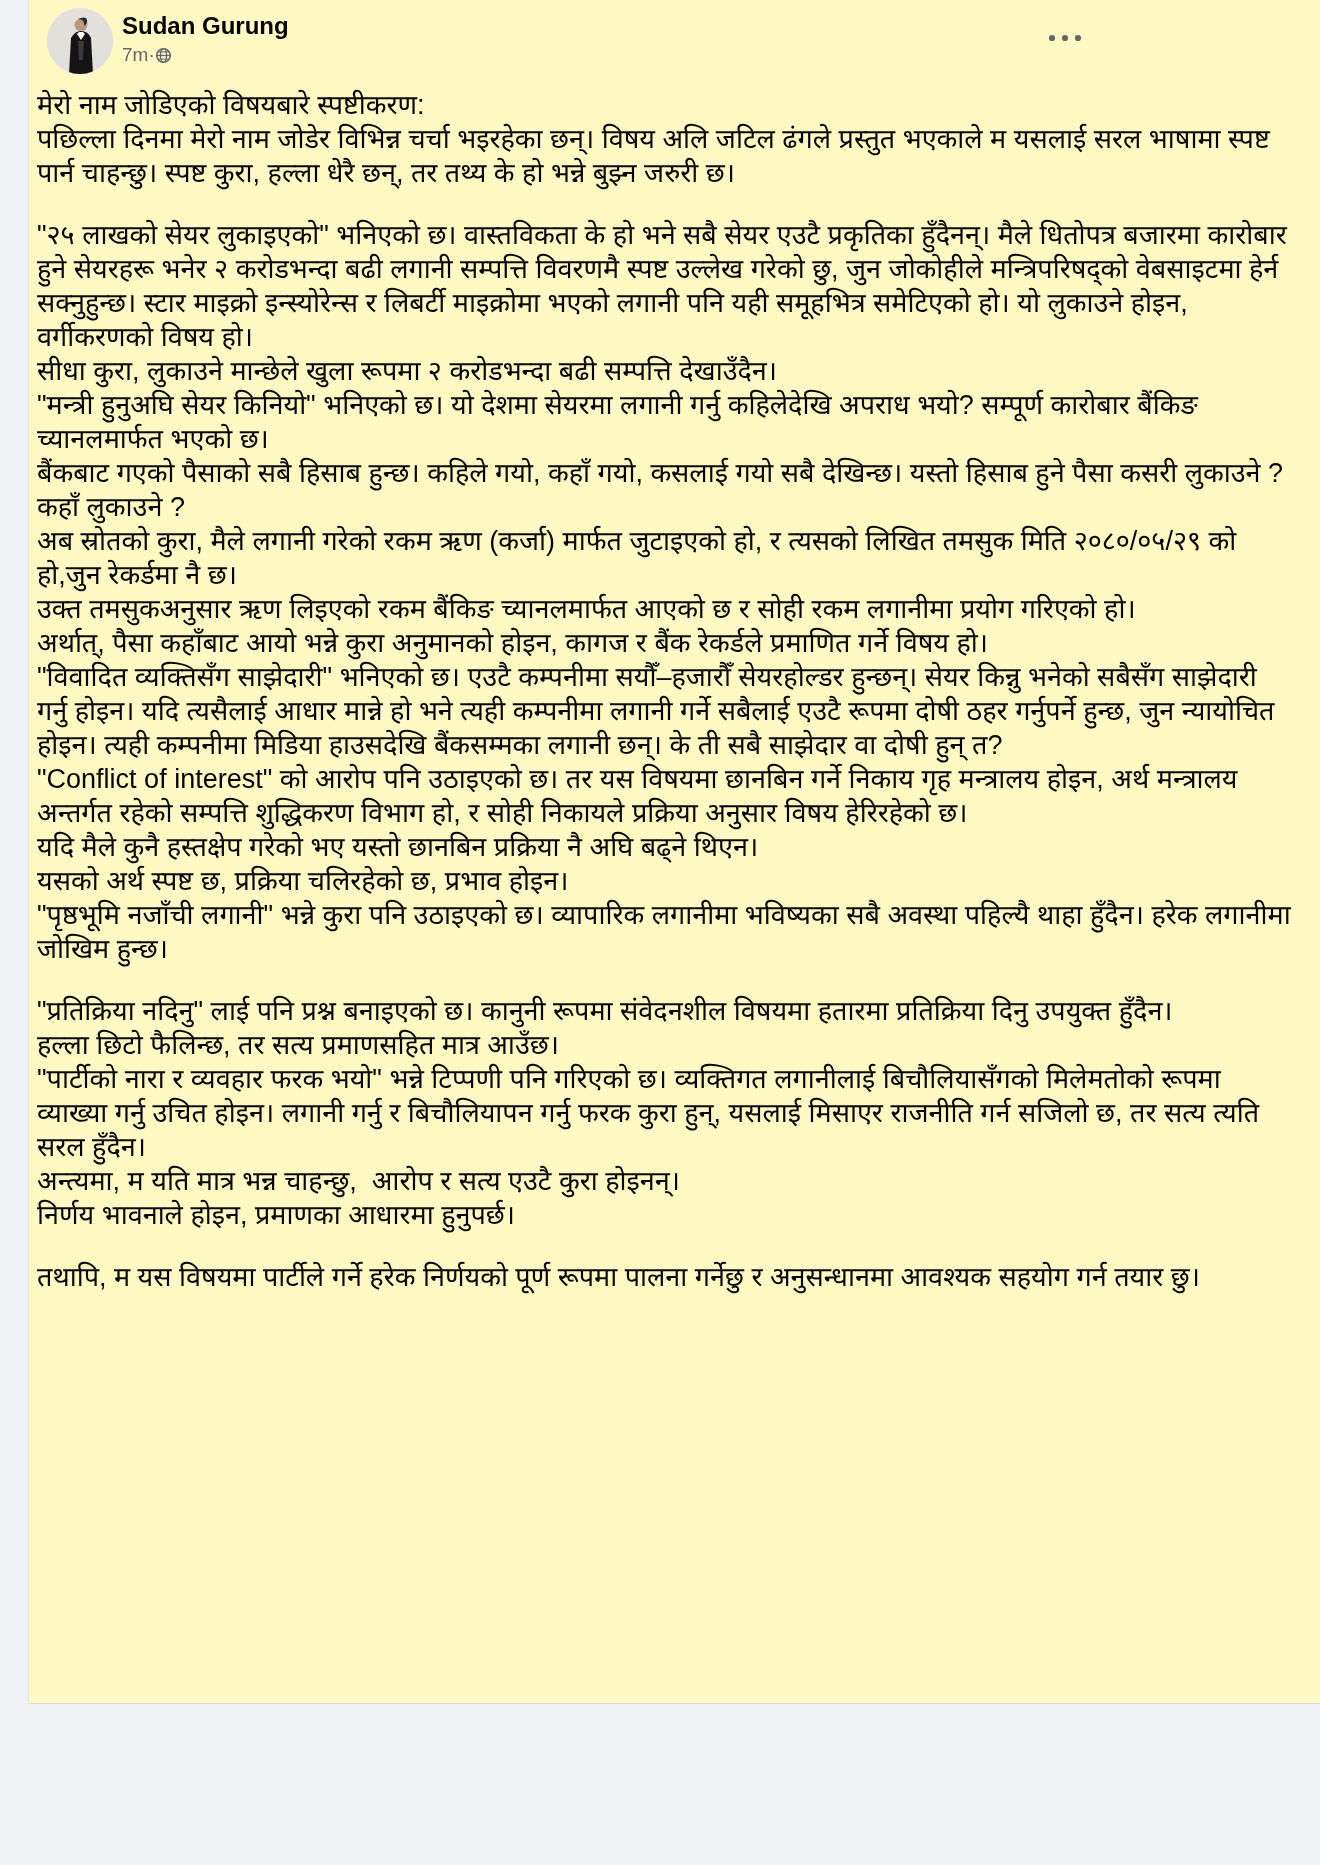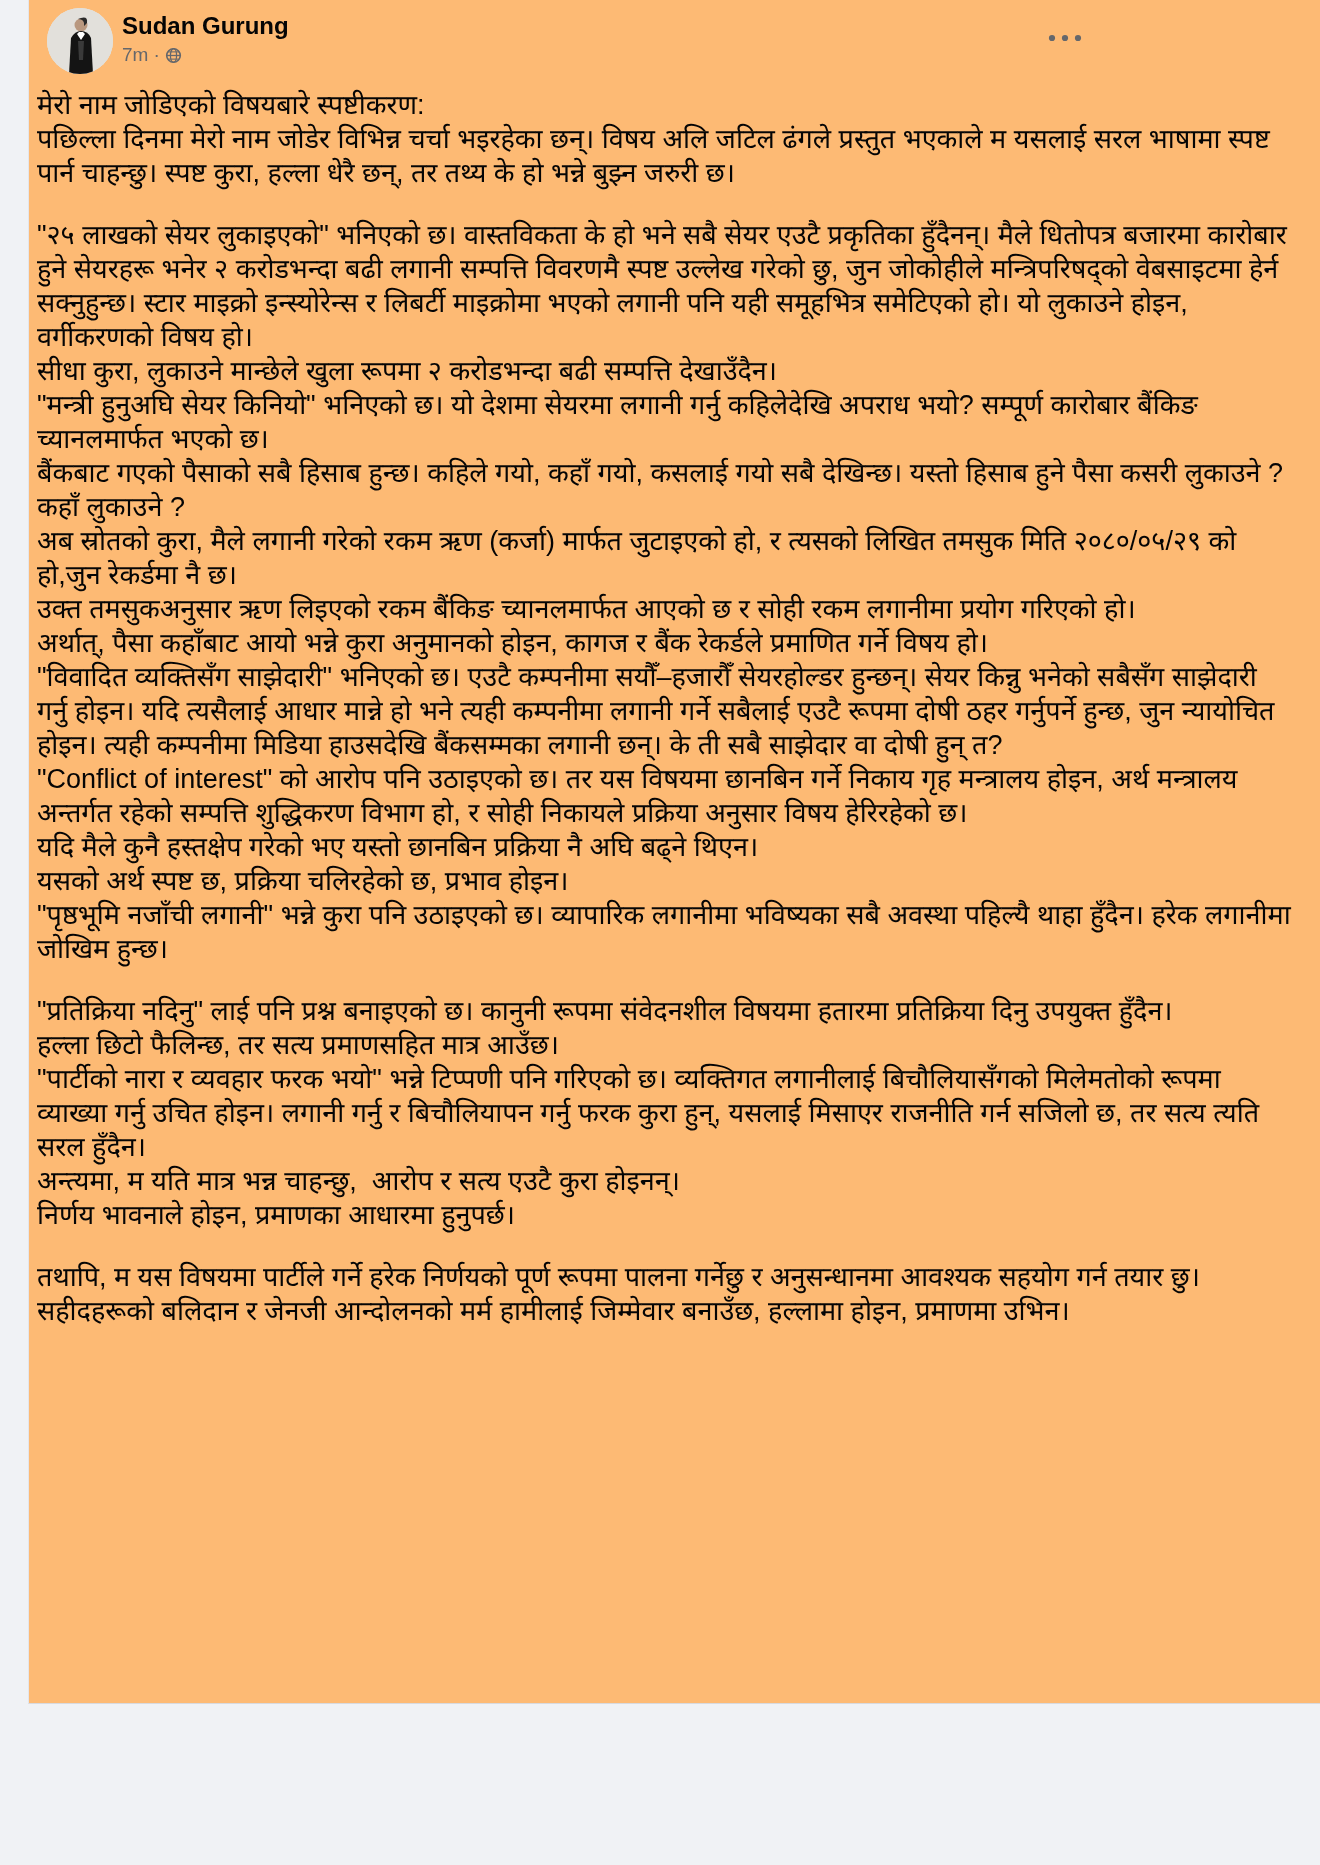--- a/index.html
+++ b/index.html
@@ -6,21 +6,21 @@
   html, body {
     width: 1320px; height: 1865px;
     background: #F0F2F5;
     font-family: "Liberation Sans", "DejaVu Sans", sans-serif;
     overflow: hidden;
   }
   .post-card {
     position: absolute;
     left: 28px; top: 0; right: 0;
     height: 1704px;
-    background: #fdba74;
+    background: #fef9c3;
     border-left: 1px solid #E4E6EB;
     border-bottom: 1px solid #D8DADF;
   }
   .post-header {
     position: relative;
     height: 82px;
   }
   .avatar {
     position: absolute;
     left: 18px; top: 8px;
@@ -37,21 +37,20 @@
   .author-name {
     font-size: 24px;
     font-weight: bold;
     color: #050505;
     line-height: 30px;
     cursor: pointer;
   }
   .meta-row {
     display: flex;
     align-items: center;
-    gap: 5px;
     margin-top: 2px;
     font-size: 19px;
     color: #65676B;
     line-height: 24px;
   }
   .menu-button {
     position: absolute;
     left: 1012px; top: 18px;
     width: 48px; height: 40px;
     display: flex;
@@ -139,20 +138,19 @@
         <div class="para">यसको अर्थ स्पष्ट छ, प्रक्रिया चलिरहेको छ, प्रभाव होइन।</div>
         <div class="para">"पृष्ठभूमि नजाँची लगानी" भन्ने कुरा पनि उठाइएको छ। व्यापारिक लगानीमा भविष्यका सबै अवस्था पहिल्यै थाहा हुँदैन। हरेक लगानीमा जोखिम हुन्छ।</div>
         <div class="para blank"></div>
         <div class="para">"प्रतिक्रिया नदिनु" लाई पनि प्रश्न बनाइएको छ। कानुनी रूपमा संवेदनशील विषयमा हतारमा प्रतिक्रिया दिनु उपयुक्त हुँदैन।</div>
         <div class="para">हल्ला छिटो फैलिन्छ, तर सत्य प्रमाणसहित मात्र आउँछ।</div>
         <div class="para">"पार्टीको नारा र व्यवहार फरक भयो" भन्ने टिप्पणी पनि गरिएको छ। व्यक्तिगत लगानीलाई बिचौलियासँगको मिलेमतोको रूपमा व्याख्या गर्नु उचित होइन। लगानी गर्नु र बिचौलियापन गर्नु फरक कुरा हुन्, यसलाई मिसाएर राजनीति गर्न सजिलो छ, तर सत्य त्यति सरल हुँदैन।</div>
         <div class="para">अन्त्यमा, म यति मात्र भन्न चाहन्छु,  आरोप र सत्य एउटै कुरा होइनन्।</div>
         <div class="para">निर्णय भावनाले होइन, प्रमाणका आधारमा हुनुपर्छ।</div>
         <div class="para blank"></div>
         <div class="para">तथापि, म यस विषयमा पार्टीले गर्ने हरेक निर्णयको पूर्ण रूपमा पालना गर्नेछु र अनुसन्धानमा आवश्यक सहयोग गर्न तयार छु।</div>
-        <div class="para">सहीदहरूको बलिदान र जेनजी आन्दोलनको मर्म हामीलाई जिम्मेवार बनाउँछ, हल्लामा होइन, प्रमाणमा उभिन।</div>
       </div>
 
   </div>
 
   <div class="page-footer"></div>
 
 </div>
 
 </body></html>

